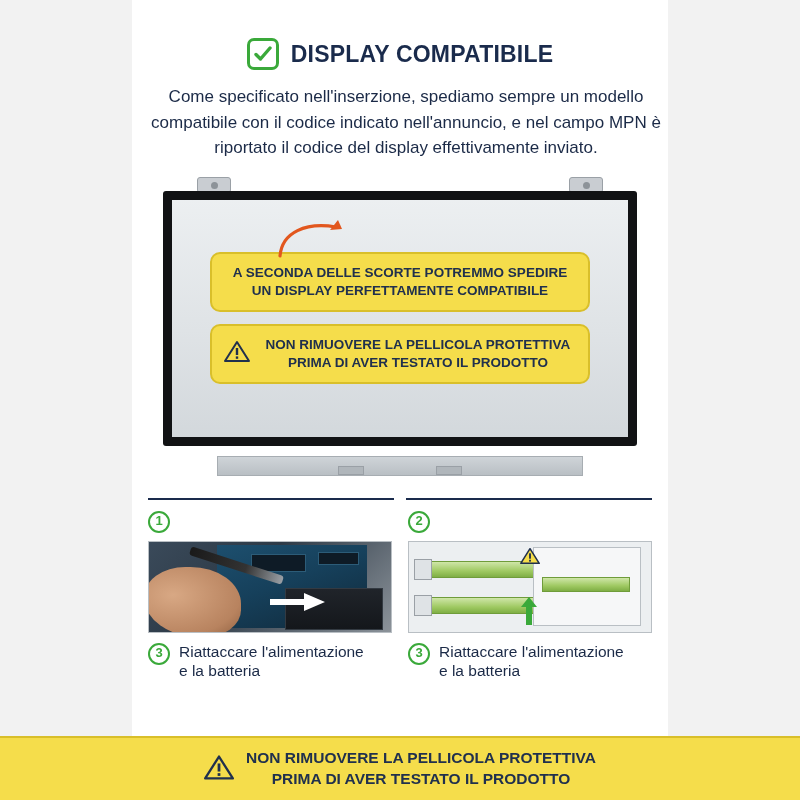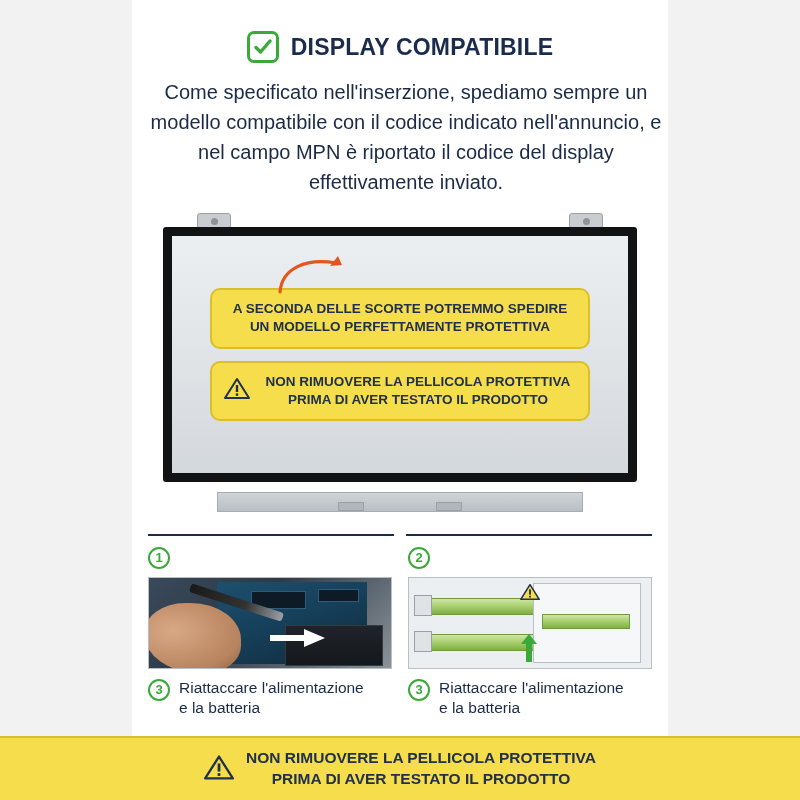--- a/index.html
+++ b/index.html
@@ -27,21 +27,21 @@
     width: 132px;
     height: 800px;
     background: #f2f2f2;
   }
   .side-margin.left { left: 0; }
   .side-margin.right { right: 0; }
 
   .content {
     position: absolute;
     left: 132px;
-    top: 5px;
+    top: 12px;
     width: 536px;
     height: 640px;
     background: #ffffff;
     box-sizing: border-box;
     padding: 0;
   }
 
   
   .header-row {
     display: flex;
@@ -65,21 +65,21 @@
   .header-title {
     font-size: 23px;
     font-weight: bold;
     color: #1a2b4c;
     letter-spacing: 0.2px;
   }
 
   .intro {
     margin: 14px 4px 0 16px;
     text-align: center;
-    font-size: 20px;
+    font-size: 17px;
     line-height: 1.5;
     color: #1b2a47;
   }
 
   
   .panel-wrap {
     position: relative;
     margin: 16px auto 0 auto;
     width: 506px;
     height: 305px;
@@ -350,21 +350,21 @@
 
       <div class="panel-body">
         <div class="panel-screen">
 
           <div class="callout">
             <svg class="arrow-curve" viewBox="0 0 70 40" aria-hidden="true">
               <path d="M4 38 C 6 14, 30 4, 60 9" fill="none" stroke="#e2571e" stroke-width="3.2" stroke-linecap="round"></path>
               <path d="M62 2 L66 11 L54 12 Z" fill="#e2571e"></path>
             </svg>
             <div>A SECONDA DELLE SCORTE POTREMMO SPEDIRE</div>
-            <div>UN MODELLO PERFETTAMENTE PROTETTIVA</div>
+            <div>UN DISPLAY PERFETTAMENTE COMPATIBILE</div>
           </div>
 
           <div class="callout with-icon">
             <span>
               <svg width="26" height="23" viewBox="0 0 26 23" aria-hidden="true">
                 <path d="M13 2 L25 21 L1 21 Z" fill="#f5dd4b" stroke="#20304d" stroke-width="2" stroke-linejoin="round"></path>
                 <rect x="11.8" y="8" width="2.4" height="7" fill="#20304d"></rect>
                 <rect x="11.8" y="16.4" width="2.4" height="2.4" fill="#20304d"></rect>
               </svg>
             </span>

